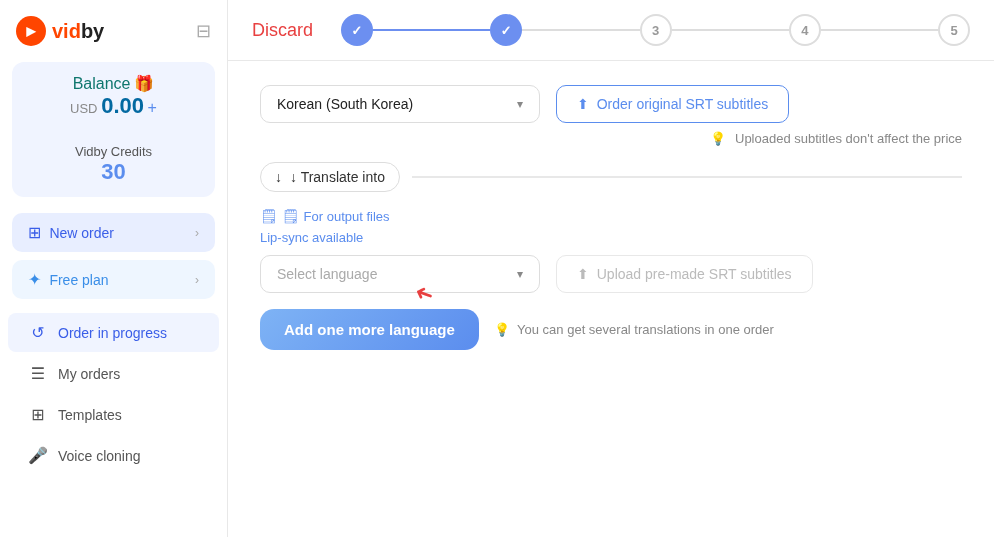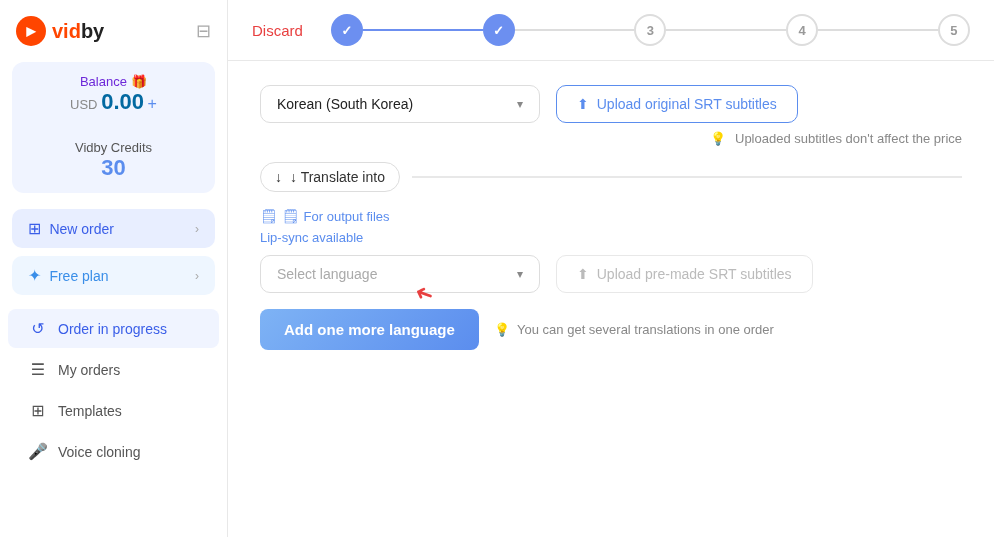--- a/index.html
+++ b/index.html
@@ -30,21 +30,21 @@
     .logo-name span { color: #ff4500; }
     .sidebar-toggle { color: #aaa; font-size: 18px; cursor: pointer; }
 
     .balance-card {
       margin: 0 12px 12px 12px;
       background: #f0f4ff;
       border-radius: 12px;
       padding: 12px 16px;
       text-align: center;
     }
-    .balance-label { font-size: 13px; color: #6d28d9; display: flex; align-items: center; justify-content: center; gap: 4px; }
+    .balance-label { font-size: 16px; color: #0f766e; display: flex; align-items: center; justify-content: center; gap: 4px; }
     .balance-amount { font-size: 22px; font-weight: 700; color: #0369a1; }
     .balance-add { color: #5b8dee; font-size: 16px; cursor: pointer; }
     .credits-label { font-size: 13px; color: #555; margin-top: 25px; }
     .credits-amount { font-size: 22px; font-weight: 700; color: #5b8dee; }
 
     .sidebar-btn {
       margin: 4px 12px;
       padding: 10px 16px;
       border-radius: 10px;
       display: flex; align-items: center; justify-content: space-between;
@@ -77,21 +77,21 @@
     
     .topbar {
       background: #fff;
       border-bottom: 1px solid #e8e8e8;
       padding: 14px 24px;
       display: flex;
       align-items: center;
       gap: 20px;
     }
     .discard-btn {
-      color: #e84040; font-size: 15px; font-weight: 500; cursor: pointer; background: none; border: none;
+      color: #e84040; font-size: 18px; font-weight: 500; cursor: pointer; background: none; border: none;
       margin-right: 8px;
     }
     .step-row { display: flex; align-items: center; gap: 0; flex: 1; }
     .step-circle {
       width: 32px; height: 32px; border-radius: 50%;
       display: flex; align-items: center; justify-content: center;
       font-size: 13px; font-weight: 600; flex-shrink: 0;
     }
     .step-circle.done { background: #6c8ff0; color: #fff; }
     .step-circle.pending { background: #fff; color: #999; border: 2px solid #ddd; }
@@ -155,21 +155,21 @@
     .file-icon { font-size: 14px; }
 
     .lip-sync-label { color: #5b8dee; font-size: 13px; margin-bottom: 10px; }
 
     .select-row { display: flex; align-items: center; gap: 16px; margin-bottom: 16px; }
     .upload-btn.disabled { color: #bbb; border-color: #e8e8e8; cursor: default; }
 
     .add-language-row { display: flex; align-items: center; gap: 16px; position: relative; }
     .add-lang-btn {
       background: linear-gradient(135deg, #7eb3f5, #5b8dee);
-      color: #fff; border: none; border-radius: 8px;
+      color: #fff; border: none; border-radius: 14px;
       padding: 12px 24px; font-size: 15px; font-weight: 600;
       cursor: pointer; white-space: nowrap;
     }
     .hint-text { display: flex; align-items: center; gap: 6px; color: #888; font-size: 13px; }
   </style>
 </head>
 <body>
 
 <div class="sidebar">
   <div class="sidebar-logo">
@@ -249,21 +249,21 @@
 
   <div class="content">
 
     <div class="row-flex">
       <div class="select-dropdown">
         <span>Korean (South Korea)</span>
         <span class="chevron">▾</span>
       </div>
       <button class="upload-btn">
         <span>⬆</span>
-        <span>Upload original SRT subtitles</span>
+        <span>Order original SRT subtitles</span>
       </button>
     </div>
     <div class="hint-row">
       <span>💡</span>
       <span>Uploaded subtitles don't affect the price</span>
     </div>
 
     <div class="divider-section">
       <div class="translate-badge">
         <span>↓</span>

